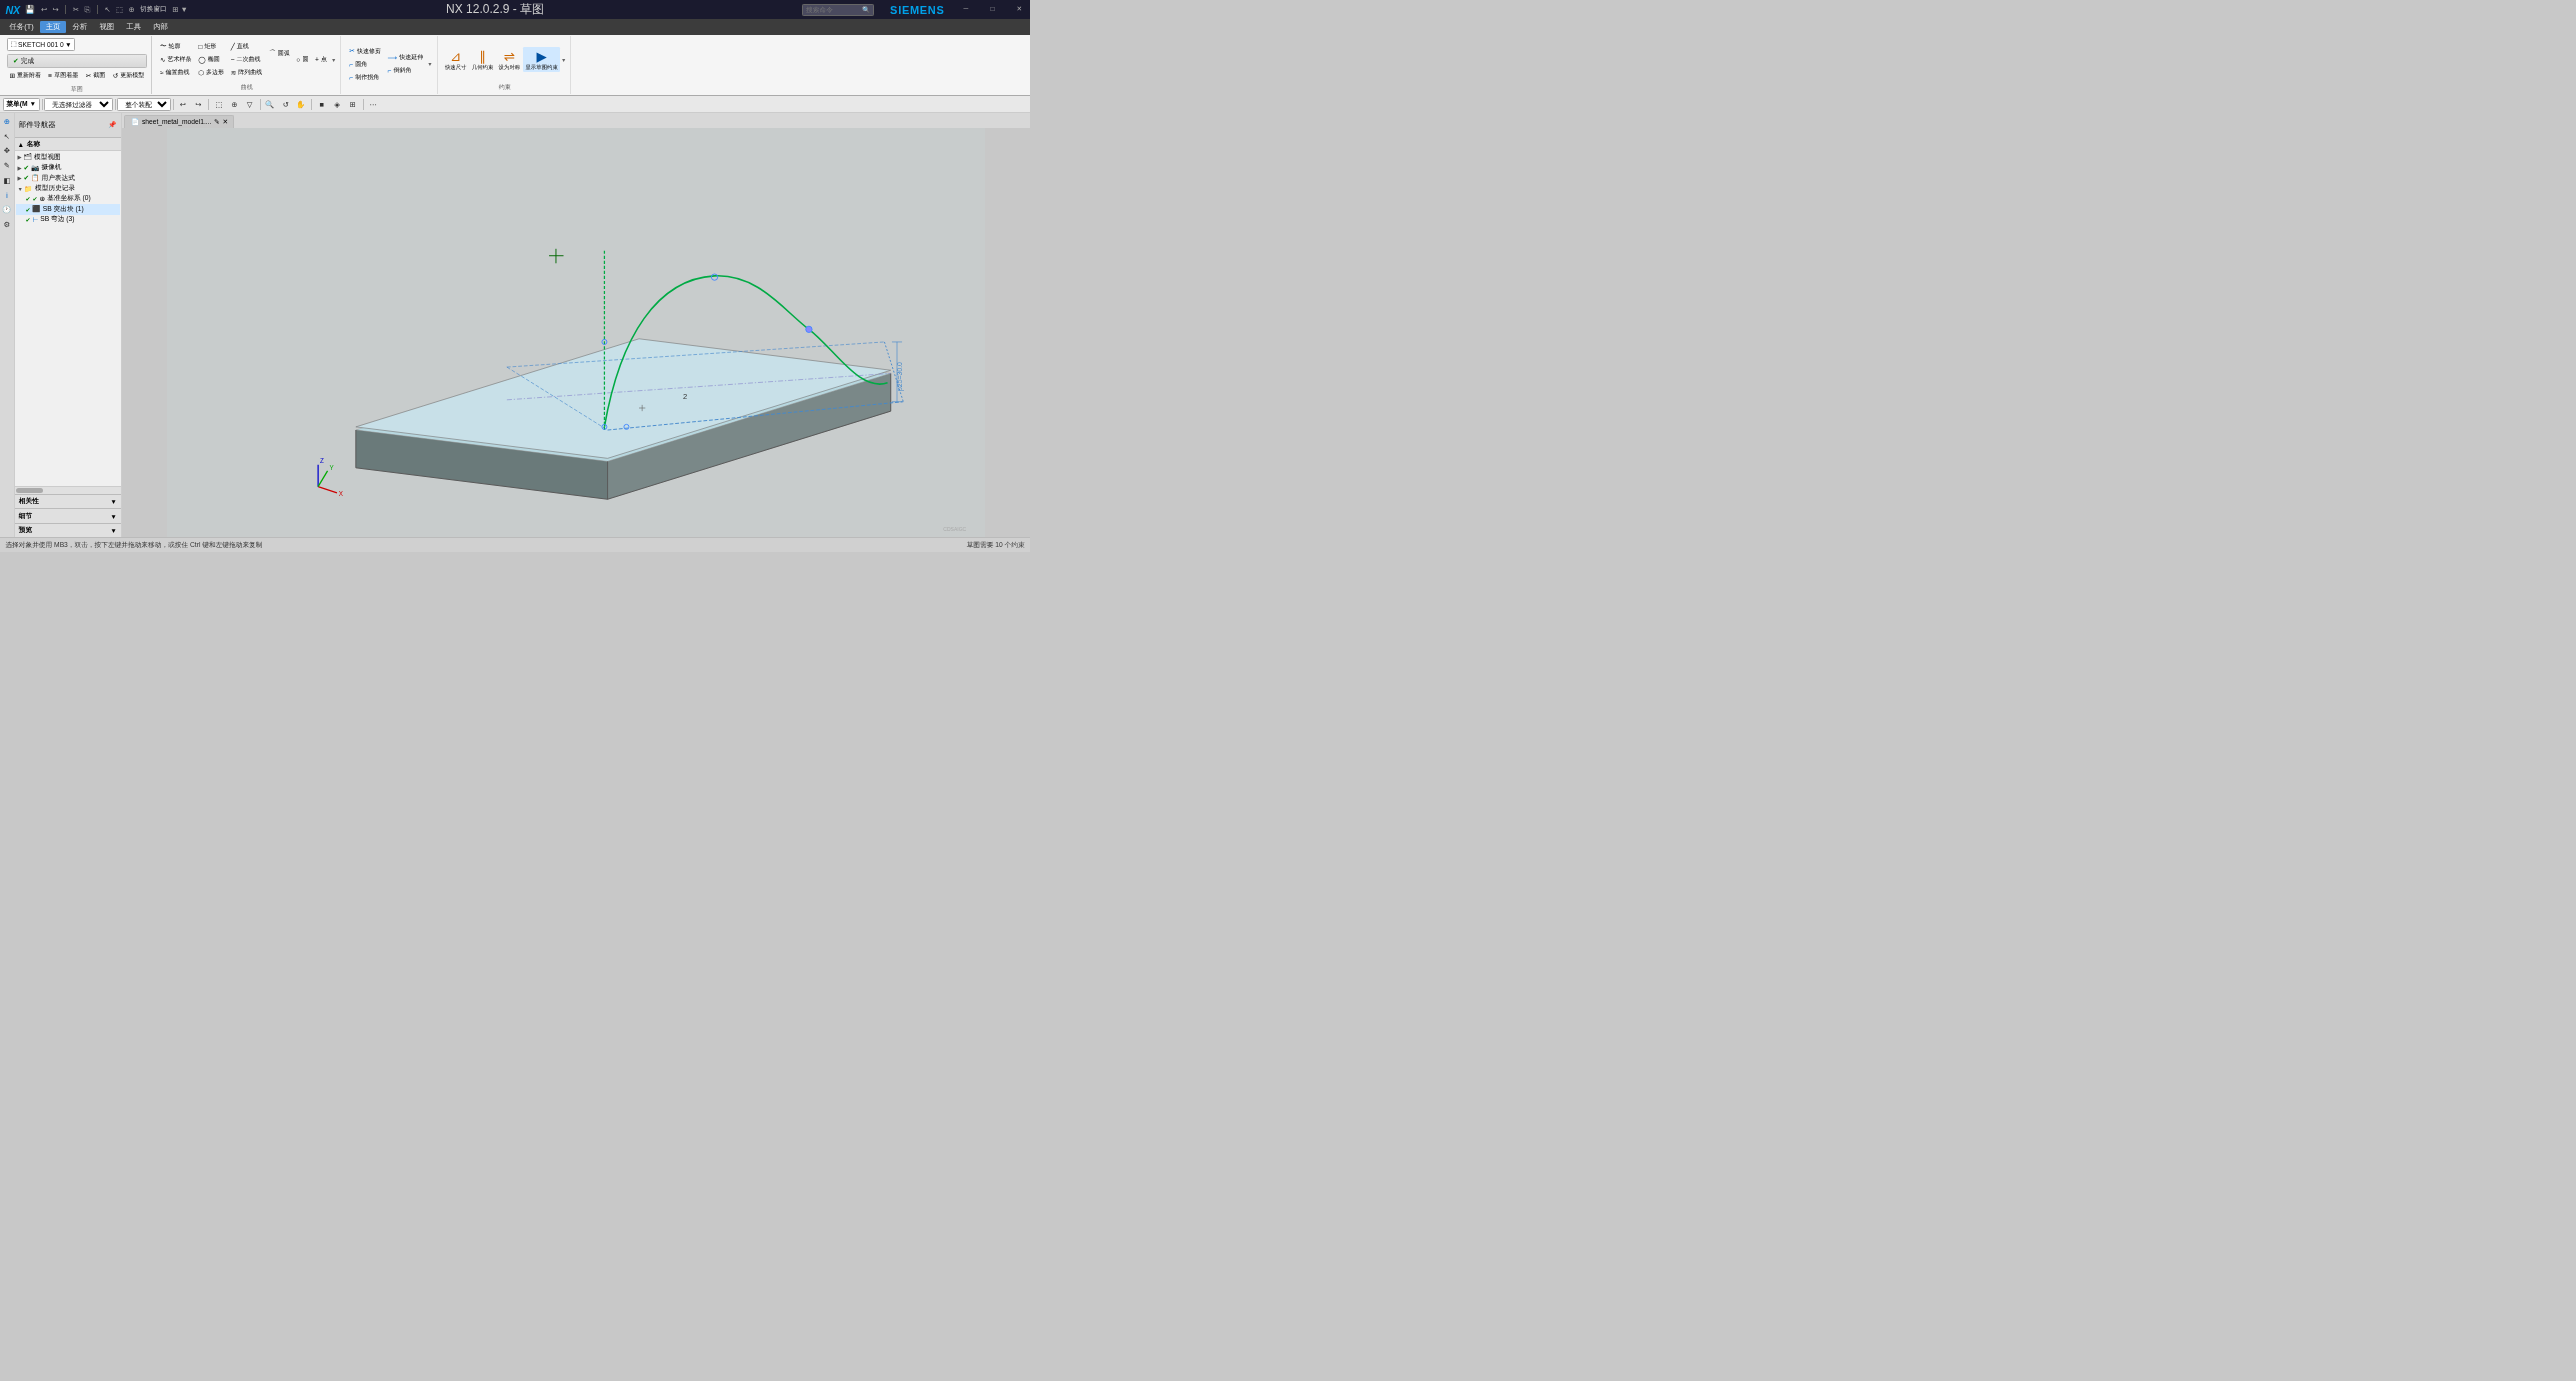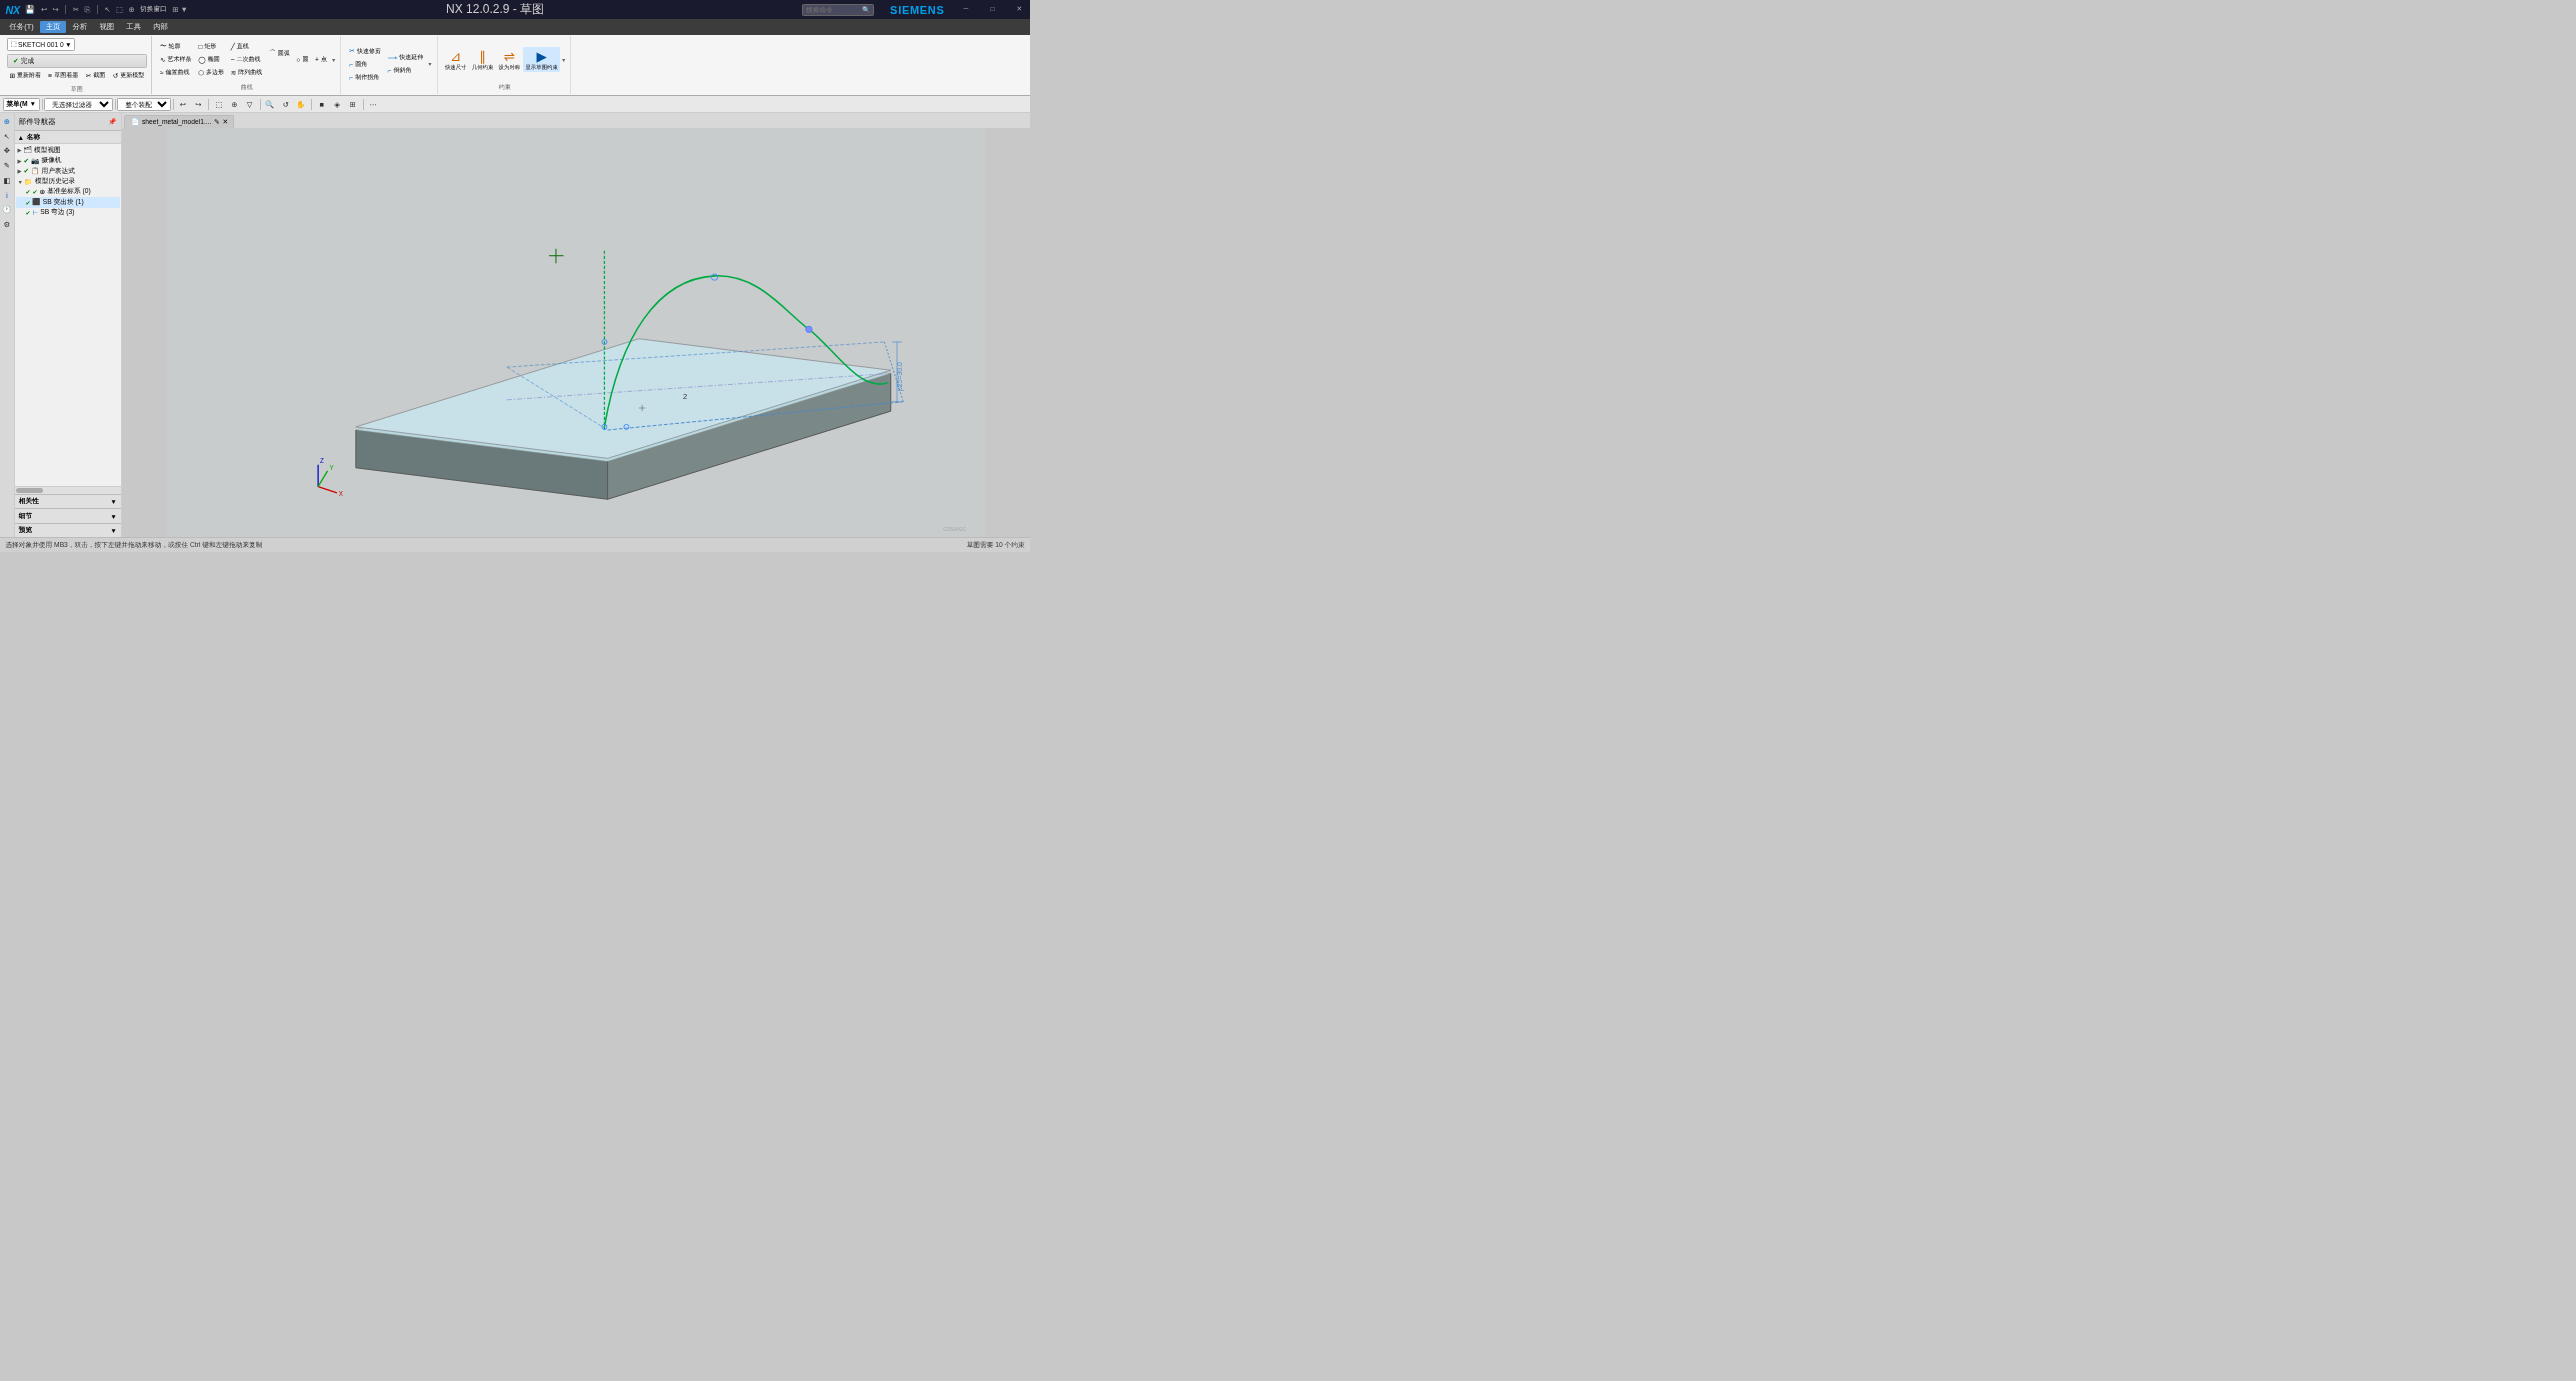--- a/index.html
+++ b/index.html
@@ -160,21 +160,21 @@
 
     
     #part-nav {
       width: 107px;
       background: #f0f0f0;
       border-right: 0.7px solid #ccc;
       display: flex;
       flex-direction: column;
     }
     #part-nav-header {
-      height: 18px;
+      height: 25px;
       background: #d8d8d8;
       display: flex;
       align-items: center;
       justify-content: space-between;
       padding: 0 4px;
       border-bottom: 0.7px solid #bbb;
     }
     .nav-tree {
       flex: 1;
       overflow-y: auto;

